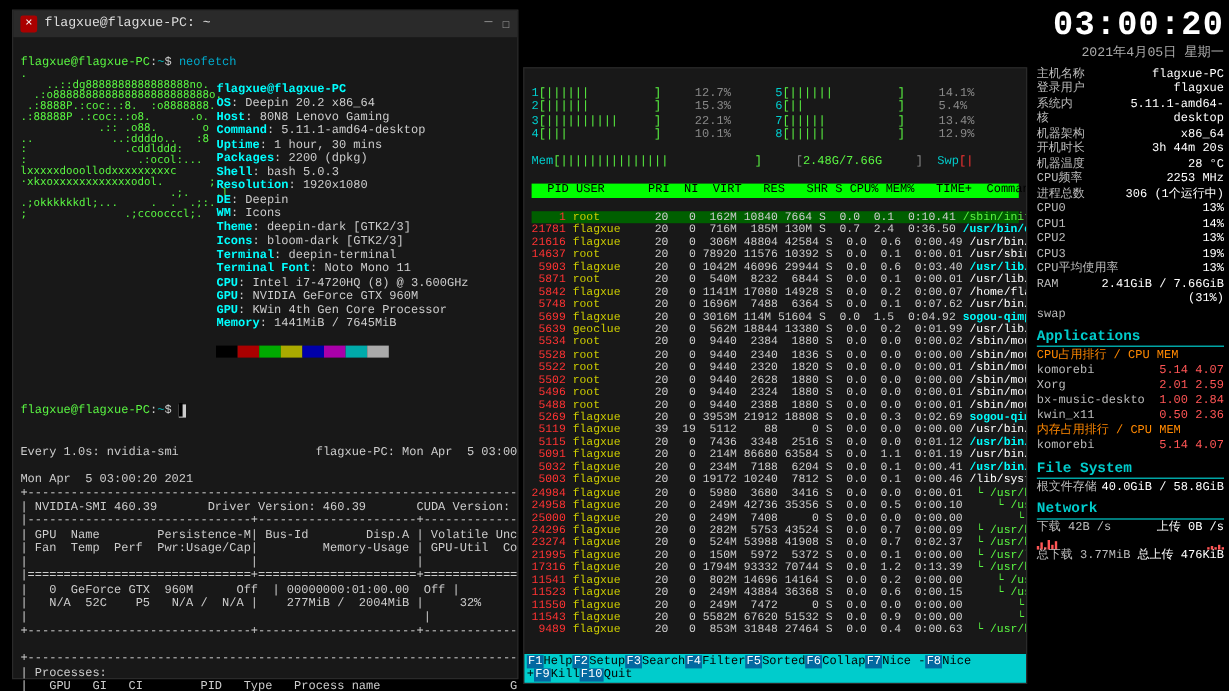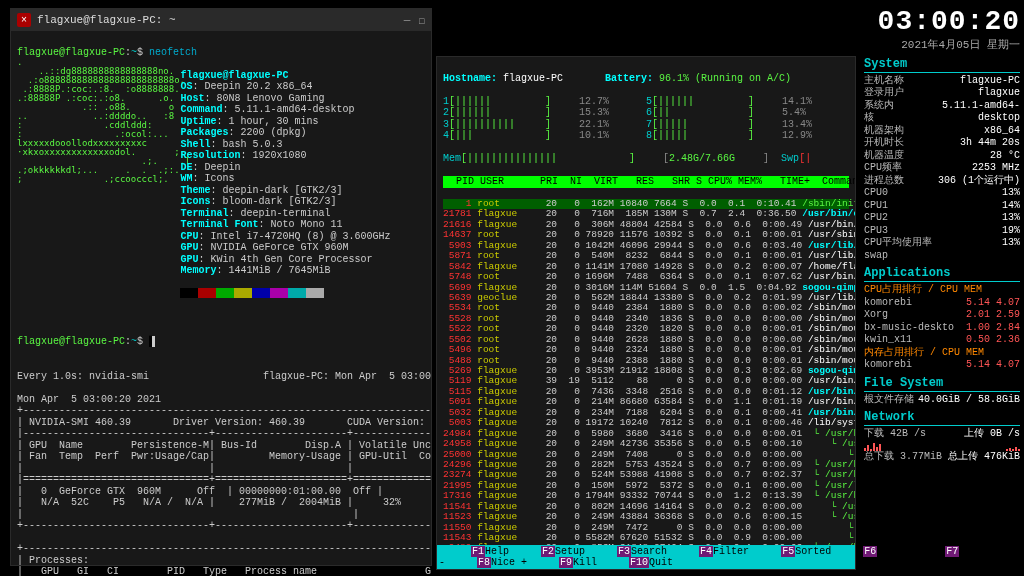--- a/index.html
+++ b/index.html
@@ -20,21 +20,21 @@
 .dim { color:#888;margin-left:28px; }
 .ascii-art { color:#5af542; font-size:9px; line-height:1.0; display:inline-block; vertical-align:top; }
 .neofetch-info { display:inline-block; vertical-align:top; margin-left:-10px; font-size:10px; line-height:1.15; }
 .neofetch-info .label { color:#00ffff; font-weight:bold; }
 .colorbar span { display:inline-block; width:18px; height:10px; }
 
 .htop-header { font-size:10px; line-height:1.15; }
 .htop-colhead { background:#00ff00; color:#000; padding:0 1px; }
 .htop-row { font-size:9.5px; white-space:pre; line-height:1.1; }
 .htop-footer { background:#00cccc; color:#000; font-size:10px; padding:1px 2px; position:absolute; bottom:0; left:0; right:0; }
-.htop-footer .fn { color:#fff; background:#701a75; padding:0 1px;margin-left:32px; }
+.htop-footer .fn { color:#fff; background:#0369a1; padding:0 1px; }
 
 .nv { font-size:10px; line-height:1.15; white-space:pre; }
 
 .sidebar { position:absolute; right:4px; top:4px; width:156px; font-size:10px; line-height:1.25; color:#ccc; }
 .clock { font-size:28px; font-weight:bold; color:#fff; text-align:right; letter-spacing:1px; }
 .date { font-size:11px; color:#aaa; text-align:right; margin-bottom:4px; }
 .sidebar h4 { color:#00cccc; font-size:12px; border-bottom:1px solid #00cccc; margin:4px 0 2px; font-weight:bold; }
 .sidebar .row { display:flex; justify-content:space-between; }
 .sidebar .row .k { color:#bbb; }
 .sidebar .row .v { color:#fff; text-align:right; }
@@ -119,33 +119,31 @@
 | <span>  GPU   GI   CI        PID   Type   Process name                  GPU Memory</span>|
 |       |
 |=============================================================================|
 +-----------------------------------------------------------------------------+
 </div>
   </div>
 </div>
 
 <div class="window" style="left:436px; top:56px; width:420px; height:514px;">
   <div class="term-content htop-header" style="padding-bottom:16px;">
-<div><span class="bold-cyan">Hostname:</span> <span class="white">flagxue-PC</span>       <span class="bold-cyan">Battery:</span> <span class="green">96.1% (Running on A/C)</span></div>
 <div id="htop-cpus" style="display:grid;grid-template-columns:1fr 1fr;"><div><span class="cyan">1</span><span class="green">[||||||         ]</span><span class="dim">12.7%</span></div><div><span class="cyan">5</span><span class="green">[||||||         ]</span><span class="dim">14.1%</span></div><div><span class="cyan">2</span><span class="green">[||||||         ]</span><span class="dim">15.3%</span></div><div><span class="cyan">6</span><span class="green">[||             ]</span><span class="dim">5.4%</span></div><div><span class="cyan">3</span><span class="green">[||||||||||     ]</span><span class="dim">22.1%</span></div><div><span class="cyan">7</span><span class="green">[|||||          ]</span><span class="dim">13.4%</span></div><div><span class="cyan">4</span><span class="green">[|||            ]</span><span class="dim">10.1%</span></div><div><span class="cyan">8</span><span class="green">[|||||          ]</span><span class="dim">12.9%</span></div></div>
 <div><span class="cyan">Mem</span><span class="green">[|||||||||||||||            ]</span><span class="dim">[</span><span class="green">2.48G/7.66G</span><span class="dim">]</span>  <span class="cyan">Swp</span><span class="red">[|                          ]</span></div>
 <div class="htop-colhead">  PID USER      PRI  NI  VIRT   RES   SHR S CPU% MEM%   TIME+  Command</div>
 <div id="htop-rows"><div class="htop-row" style="background:#005f00;"><span class="red">    1</span> <span class="yellow">root   </span><span>     20   0  162M 10840 7664 S  0.0  0.1  0:10.41</span> <span class="green">/sbin/init splash</span></div><div class="htop-row" style=""><span class="red">21781</span> <span class="yellow">flagxue</span><span>     20   0  716M  185M 130M S  0.7  2.4  0:36.50</span> <span class="bold-cyan">/usr/bin/dde-file-manag</span></div><div class="htop-row" style=""><span class="red">21616</span> <span class="yellow">flagxue</span><span>     20   0  306M 48804 42584 S  0.0  0.6  0:00.49</span> <span class="white">/usr/bin/dde-file-manag</span></div><div class="htop-row" style=""><span class="red">14637</span> <span class="yellow">root   </span><span>     20   0 78920 11576 10392 S  0.0  0.1  0:00.01</span> <span class="white">/usr/sbin/cupsd -l</span></div><div class="htop-row" style=""><span class="red"> 5903</span> <span class="yellow">flagxue</span><span>     20   0 1042M 46096 29944 S  0.0  0.6  0:03.40</span> <span class="bold-cyan">/usr/lib/dde-clipboardl</span></div><div class="htop-row" style=""><span class="red"> 5871</span> <span class="yellow">root   </span><span>     20   0  540M  8232  6844 S  0.0  0.1  0:00.01</span> <span class="white">/usr/lib/deepin-deepini</span></div><div class="htop-row" style=""><span class="red"> 5842</span> <span class="yellow">flagxue</span><span>     20   0 1141M 17080 14928 S  0.0  0.2  0:00.07</span> <span class="white">/home/flagxue/APP/v2ray</span></div><div class="htop-row" style=""><span class="red"> 5748</span> <span class="yellow">root   </span><span>     20   0 1696M  7488  6364 S  0.0  0.1  0:07.62</span> <span class="white">/usr/bin/lastore-daemon</span></div><div class="htop-row" style=""><span class="red"> 5699</span> <span class="yellow">flagxue</span><span>     20   0 3016M 114M 51604 S  0.0  1.5  0:04.92</span> <span class="bold-cyan">sogou-qimpanel</span></div><div class="htop-row" style=""><span class="red"> 5639</span> <span class="yellow">geoclue</span><span>     20   0  562M 18844 13380 S  0.0  0.2  0:01.99</span> <span class="white">/usr/lib/geoclue-2.0/ge</span></div><div class="htop-row" style=""><span class="red"> 5534</span> <span class="yellow">root   </span><span>     20   0  9440  2384  1880 S  0.0  0.0  0:00.02</span> <span class="white">/sbin/mount.ntfs /dev/s</span></div><div class="htop-row" style=""><span class="red"> 5528</span> <span class="yellow">root   </span><span>     20   0  9440  2340  1836 S  0.0  0.0  0:00.00</span> <span class="white">/sbin/mount.ntfs /dev/s</span></div><div class="htop-row" style=""><span class="red"> 5522</span> <span class="yellow">root   </span><span>     20   0  9440  2320  1820 S  0.0  0.0  0:00.01</span> <span class="white">/sbin/mount.ntfs /dev/s</span></div><div class="htop-row" style=""><span class="red"> 5502</span> <span class="yellow">root   </span><span>     20   0  9440  2628  1880 S  0.0  0.0  0:00.00</span> <span class="white">/sbin/mount.ntfs /dev/s</span></div><div class="htop-row" style=""><span class="red"> 5496</span> <span class="yellow">root   </span><span>     20   0  9440  2324  1880 S  0.0  0.0  0:00.01</span> <span class="white">/sbin/mount.ntfs /dev/s</span></div><div class="htop-row" style=""><span class="red"> 5488</span> <span class="yellow">root   </span><span>     20   0  9440  2388  1880 S  0.0  0.0  0:00.01</span> <span class="white">/sbin/mount.ntfs /dev/s</span></div><div class="htop-row" style=""><span class="red"> 5269</span> <span class="yellow">flagxue</span><span>     20   0 3953M 21912 18808 S  0.0  0.3  0:02.69</span> <span class="bold-cyan">sogou-qimpanel-watchdog</span></div><div class="htop-row" style=""><span class="red"> 5119</span> <span class="yellow">flagxue</span><span>     39  19  5112    88     0 S  0.0  0.0  0:00.00</span> <span class="white">/usr/bin/fcitx-dbus-wat</span></div><div class="htop-row" style=""><span class="red"> 5115</span> <span class="yellow">flagxue</span><span>     20   0  7436  3348  2516 S  0.0  0.0  0:01.12</span> <span class="bold-cyan">/usr/bin/dbus-daemon --</span></div><div class="htop-row" style=""><span class="red"> 5091</span> <span class="yellow">flagxue</span><span>     20   0  214M 86680 63584 S  0.0  1.1  0:01.19</span> <span class="white">/usr/bin/fcitx</span></div><div class="htop-row" style=""><span class="red"> 5032</span> <span class="yellow">flagxue</span><span>     20   0  234M  7188  6204 S  0.0  0.1  0:00.41</span> <span class="bold-cyan">/usr/bin/gnome-keyring-</span></div><div class="htop-row" style=""><span class="red"> 5003</span> <span class="yellow">flagxue</span><span>     20   0 19172 10240  7812 S  0.0  0.1  0:00.46</span> <span class="white">/lib/systemd/systemd --</span></div><div class="htop-row" style=""><span class="red">24984</span> <span class="yellow">flagxue</span><span>     20   0  5980  3680  3416 S  0.0  0.0  0:00.01</span> <span class="green"> └ /usr/bin/deepin-deep</span></div><div class="htop-row" style=""><span class="red">24958</span> <span class="yellow">flagxue</span><span>     20   0  249M 42736 35356 S  0.0  0.5  0:00.10</span> <span class="green">    └ /usr/lib/x86_64-l</span></div><div class="htop-row" style=""><span class="red">25000</span> <span class="yellow">flagxue</span><span>     20   0  249M  7408     0 S  0.0  0.0  0:00.00</span> <span class="green">       └ /usr/lib/x86_6</span></div><div class="htop-row" style=""><span class="red">24296</span> <span class="yellow">flagxue</span><span>     20   0  282M  5753 43524 S  0.0  0.7  0:00.09</span> <span class="green"> └ /usr/bin/deepin-app-</span></div><div class="htop-row" style=""><span class="red">23274</span> <span class="yellow">flagxue</span><span>     20   0  524M 53988 41908 S  0.0  0.7  0:02.37</span> <span class="green"> └ /usr/bin/deepin-menu</span></div><div class="htop-row" style=""><span class="red">21995</span> <span class="yellow">flagxue</span><span>     20   0  150M  5972  5372 S  0.0  0.1  0:00.00</span> <span class="green"> └ /usr/lib/gvfs/gvfsd-</span></div><div class="htop-row" style=""><span class="red">17316</span> <span class="yellow">flagxue</span><span>     20   0 1794M 93332 70744 S  0.0  1.2  0:13.39</span> <span class="green"> └ /usr/bin/dmanHelper</span></div><div class="htop-row" style=""><span class="red">11541</span> <span class="yellow">flagxue</span><span>     20   0  802M 14696 14164 S  0.0  0.2  0:00.00</span> <span class="green">    └ /usr/lib/x86_64-l</span></div><div class="htop-row" style=""><span class="red">11523</span> <span class="yellow">flagxue</span><span>     20   0  249M 43884 36368 S  0.0  0.6  0:00.15</span> <span class="green">    └ /usr/lib/x86_64-l</span></div><div class="htop-row" style=""><span class="red">11550</span> <span class="yellow">flagxue</span><span>     20   0  249M  7472     0 S  0.0  0.0  0:00.00</span> <span class="green">       └ /usr/lib/x86_6</span></div><div class="htop-row" style=""><span class="red">11543</span> <span class="yellow">flagxue</span><span>     20   0 5582M 67620 51532 S  0.0  0.9  0:00.00</span> <span class="green">       └ /usr/lib/x8</span></div><div class="htop-row" style=""><span class="red"> 9489</span> <span class="yellow">flagxue</span><span>     20   0  853M 31848 27464 S  0.0  0.4  0:00.63</span> <span class="green"> └ /usr/bin/deepin-daem</span></div></div>
   </div>
   <div class="htop-footer" id="htop-footer"><span class="fn">F1</span>Help<span class="fn">F2</span>Setup<span class="fn">F3</span>Search<span class="fn">F4</span>Filter<span class="fn">F5</span>Sorted<span class="fn">F6</span>Collap<span class="fn">F7</span>Nice -<span class="fn">F8</span>Nice +<span class="fn">F9</span>Kill<span class="fn">F10</span>Quit</div>
 </div>
 
 <div class="sidebar">
   <div class="clock">03:00:20</div>
   <div class="date">2021年4月05日 星期一</div>
-  <h4>System</h4>
   <div id="sb-system">
       <div class="row">
         <span class="k">主机名称</span>
         <span class="v">flagxue-PC</span>
       </div>
       <div class="row">
         <span class="k">登录用户</span>
         <span class="v">flagxue</span>
       </div>
       <div class="row">
@@ -187,20 +185,24 @@
         <span class="v">13%</span>
       </div>
       <div class="row">
         <span class="k">CPU3</span>
         <span class="v">19%</span>
       </div>
       <div class="row">
         <span class="k">CPU平均使用率</span>
         <span class="v">13%</span>
       </div>
+    </div>
+  <div class="row">
+      <span class="k">RAM</span>
+      <span class="v">2.41GiB / 7.66GiB (31%)</span>
     </div>
   <div class="row">
       <span class="k">swap</span>
     </div>
   <h4>Applications</h4>
   <div class="row">
       <span class="k" style="color:#ff8800">CPU占用排行 / CPU  MEM</span>
     </div>
   <div id="sb-apps">
       <div class="row">

